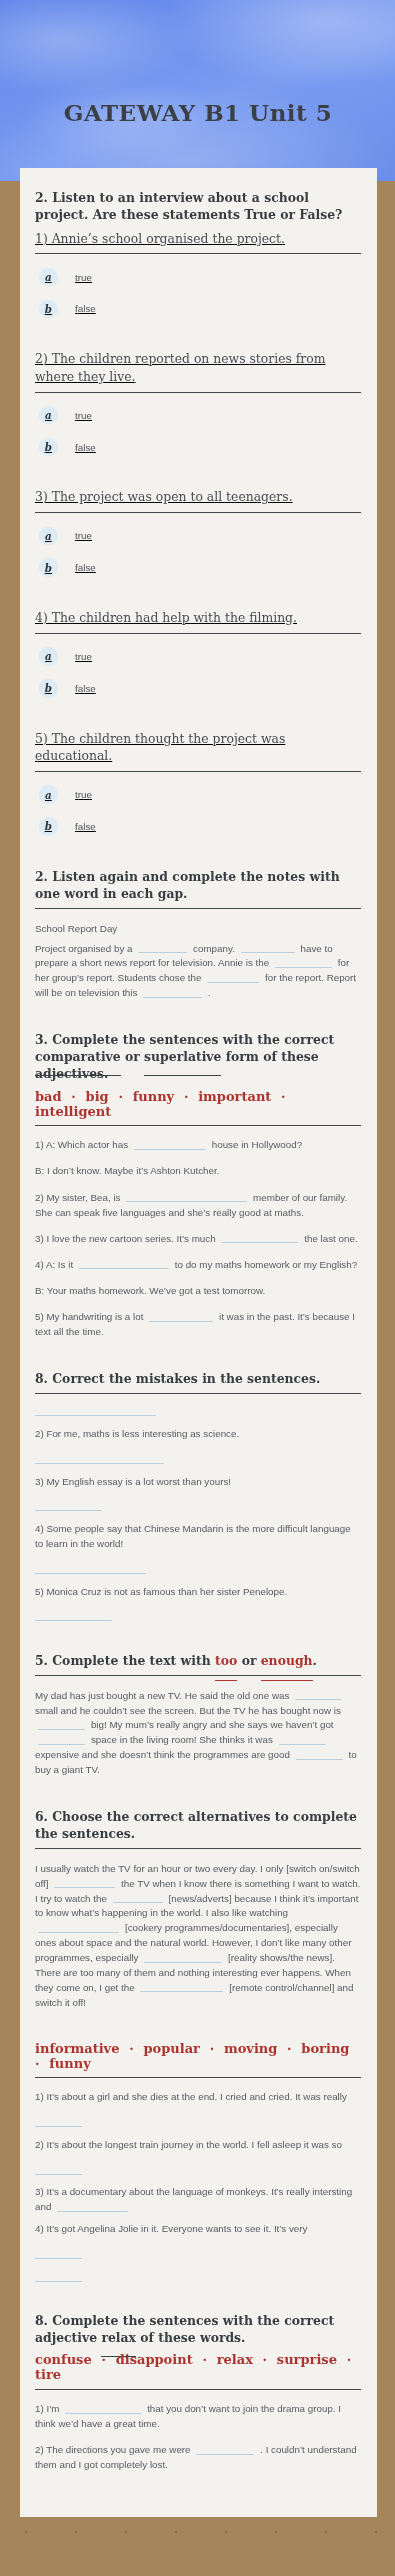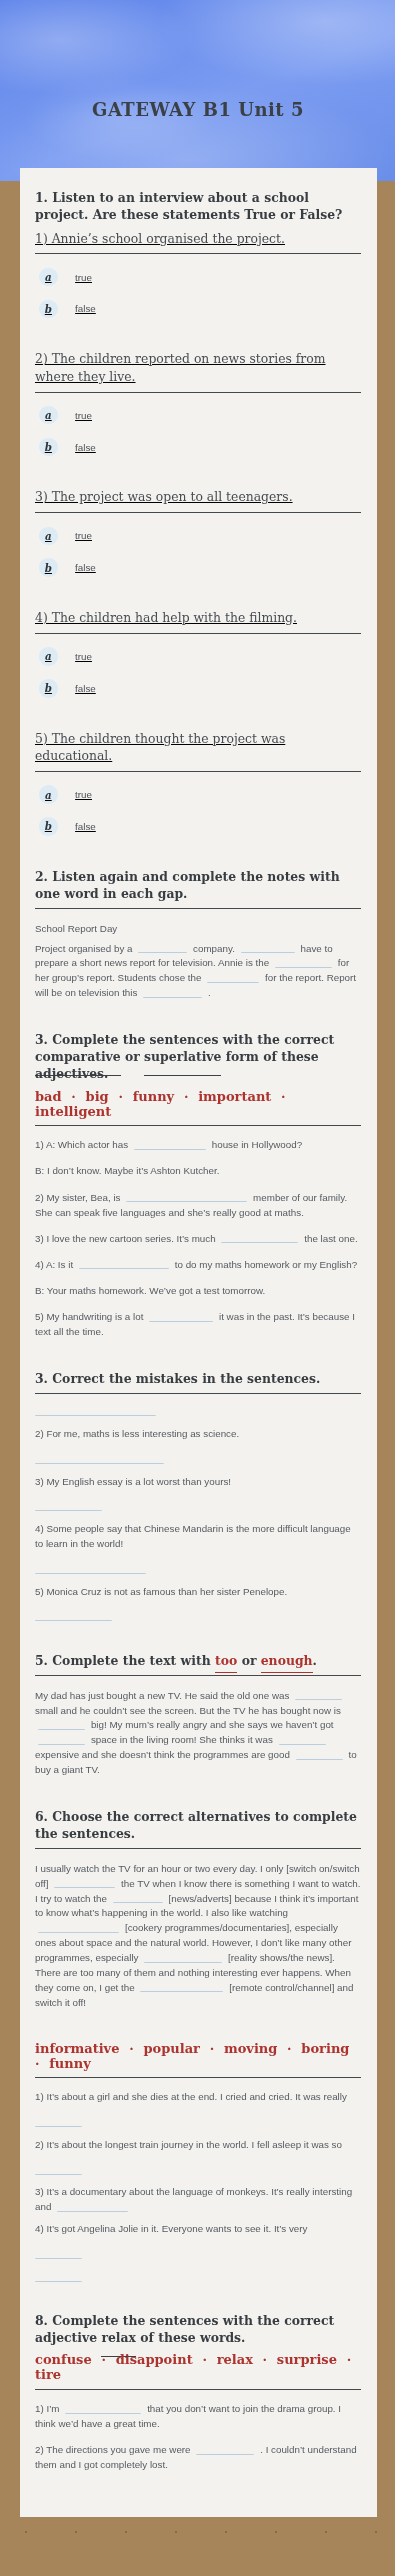--- a/index.html
+++ b/index.html
@@ -26,21 +26,21 @@
       radial-gradient(330px 118px at 48% 88%, rgba(255,255,255,.22), transparent 62%),
       radial-gradient(155px 67px at 30% 65%, rgba(255,255,255,.15), transparent 62%),
       linear-gradient(160deg,#5d83ea 0%,#7b9cf1 55%,#6a8ee9 100%);
   }
   .hero h1{
     margin:0;
     padding-top:99px;
     text-align:center;
     font-family:"DejaVu Serif", serif;
     font-weight:700;
-    font-size:18px;
+    font-size:23px;
     letter-spacing:0.5px;
     color:#3a4046;
   }
 
   
   .card{
     width:357px;
     box-sizing:border-box;
     margin:-13.4px auto 15.5px;
     position:relative;
@@ -96,21 +96,21 @@
     font-family:"DejaVu Serif", serif;
     font-weight:700;
     font-size:13px;
     color:#ad332e;
     word-spacing:5.2px;
     margin:1px 0 5.2px;
   }
 
   
   .u{border-bottom:1.5px solid #3c4146;padding-bottom:11px;text-align:right;}
-  .ru{color:#ad332e;border-bottom:1.5px solid #ad332e;padding-bottom:4px;}
+  .ru{color:#ad332e;border-bottom:1.5px solid #ad332e;padding-bottom:12px;}
 
   
   .gap{
     display:inline-block;
     height:6.7px;
     border-bottom:1px solid #b9cfe0;
     border-radius:1px;
     margin:0 3.1px;
     vertical-align:-1.5px;
   }
@@ -124,21 +124,21 @@
 
 <div class="page">
 
   <div class="hero">
     <h1>GATEWAY B1 Unit 5</h1>
   </div>
 
   <div class="card">
 
     <div class="section">
-      <h2 class="qhead">1. Listen to an interview about a school project. Are these statements True or False?</h2>
+      <h2 class="qhead">2. Listen to an interview about a school project. Are these statements True or False?</h2>
 
       <div class="subq">
         <p class="stmt">1) Annie’s school organised the project.</p>
         <div class="rule"></div>
         <div class="opt">
           <span class="badge">a</span>
           <span class="olabel">true</span>
         </div>
         <div class="opt">
           <span class="badge">b</span>
@@ -213,21 +213,21 @@
       <p class="txt item">1) A: Which actor has <span class="gap" style="width: 72px;"></span> house in Hollywood?</p>
       <p class="txt item">B: I don’t know. Maybe it’s Ashton Kutcher.</p>
       <p class="txt item">2) My sister, Bea, is <span class="gap" style="width: 121px;"></span> member of our family. She can speak five languages and she’s really good at maths.</p>
       <p class="txt item">3) I love the new cartoon series. It’s much <span class="gap" style="width: 77px;"></span> the last one.</p>
       <p class="txt item">4) A: Is it <span class="gap" style="width: 90px;"></span> to do my maths homework or my English?</p>
       <p class="txt item">B: Your maths homework. We’ve got a test tomorrow.</p>
       <p class="txt item">5) My handwriting is a lot <span class="gap" style="width: 64px;"></span> it was in the past. It’s because I text all the time.</p>
     </div>
 
     <div class="section">
-      <h2 class="qhead">3. Correct the mistakes in the sentences.</h2>
+      <h2 class="qhead">8. Correct the mistakes in the sentences.</h2>
       <div class="rule"></div>
       <div class="ansline"><span class="gap" style="width: 121px;"></span></div>
       <p class="txt">2) For me, maths is less interesting as science.</p>
       <div class="ansline"><span class="gap" style="width: 129px;"></span></div>
       <p class="txt">3) My English essay is a lot worst than yours!</p>
       <div class="ansline"><span class="gap" style="width: 67px;"></span></div>
       <p class="txt">4) Some people say that Chinese Mandarin is the more difficult language to learn in the world!</p>
       <div class="ansline"><span class="gap" style="width: 111px;"></span></div>
       <p class="txt">5) Monica Cruz is not as famous than her sister Penelope.</p>
       <div class="ansline"><span class="gap" style="width: 77px;"></span></div>

